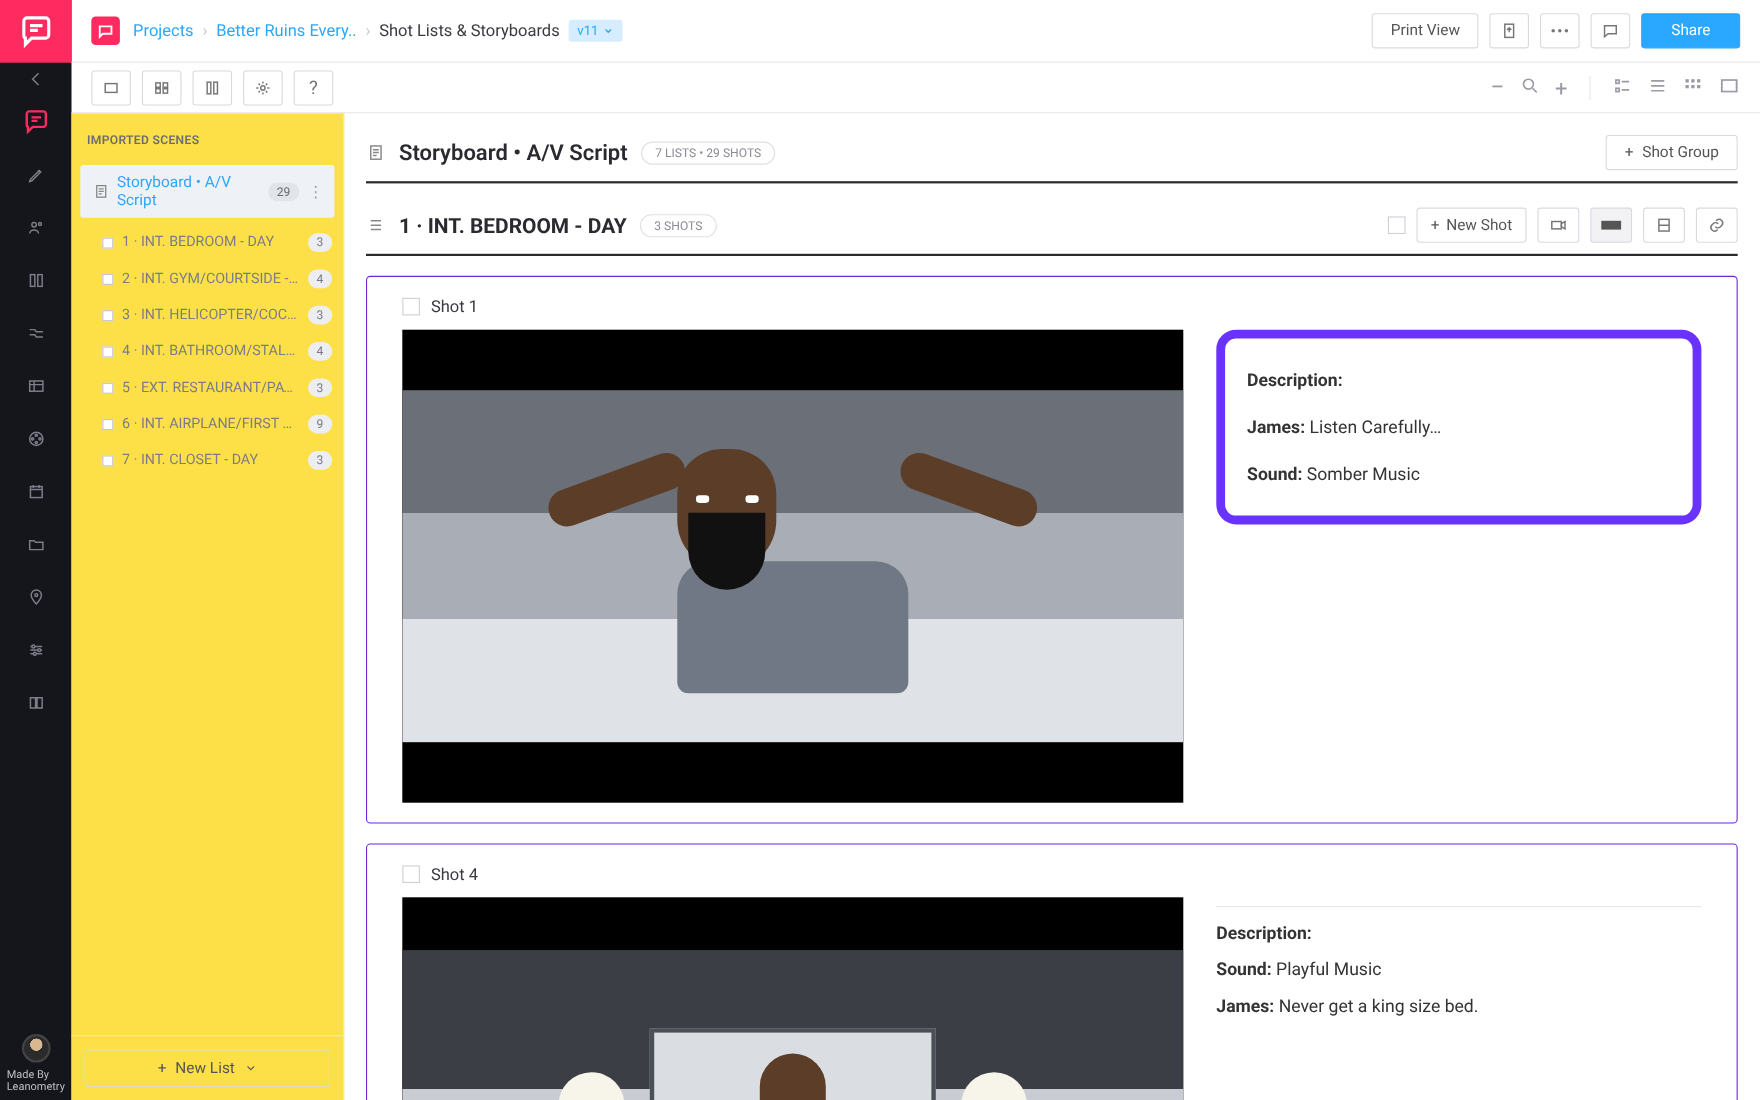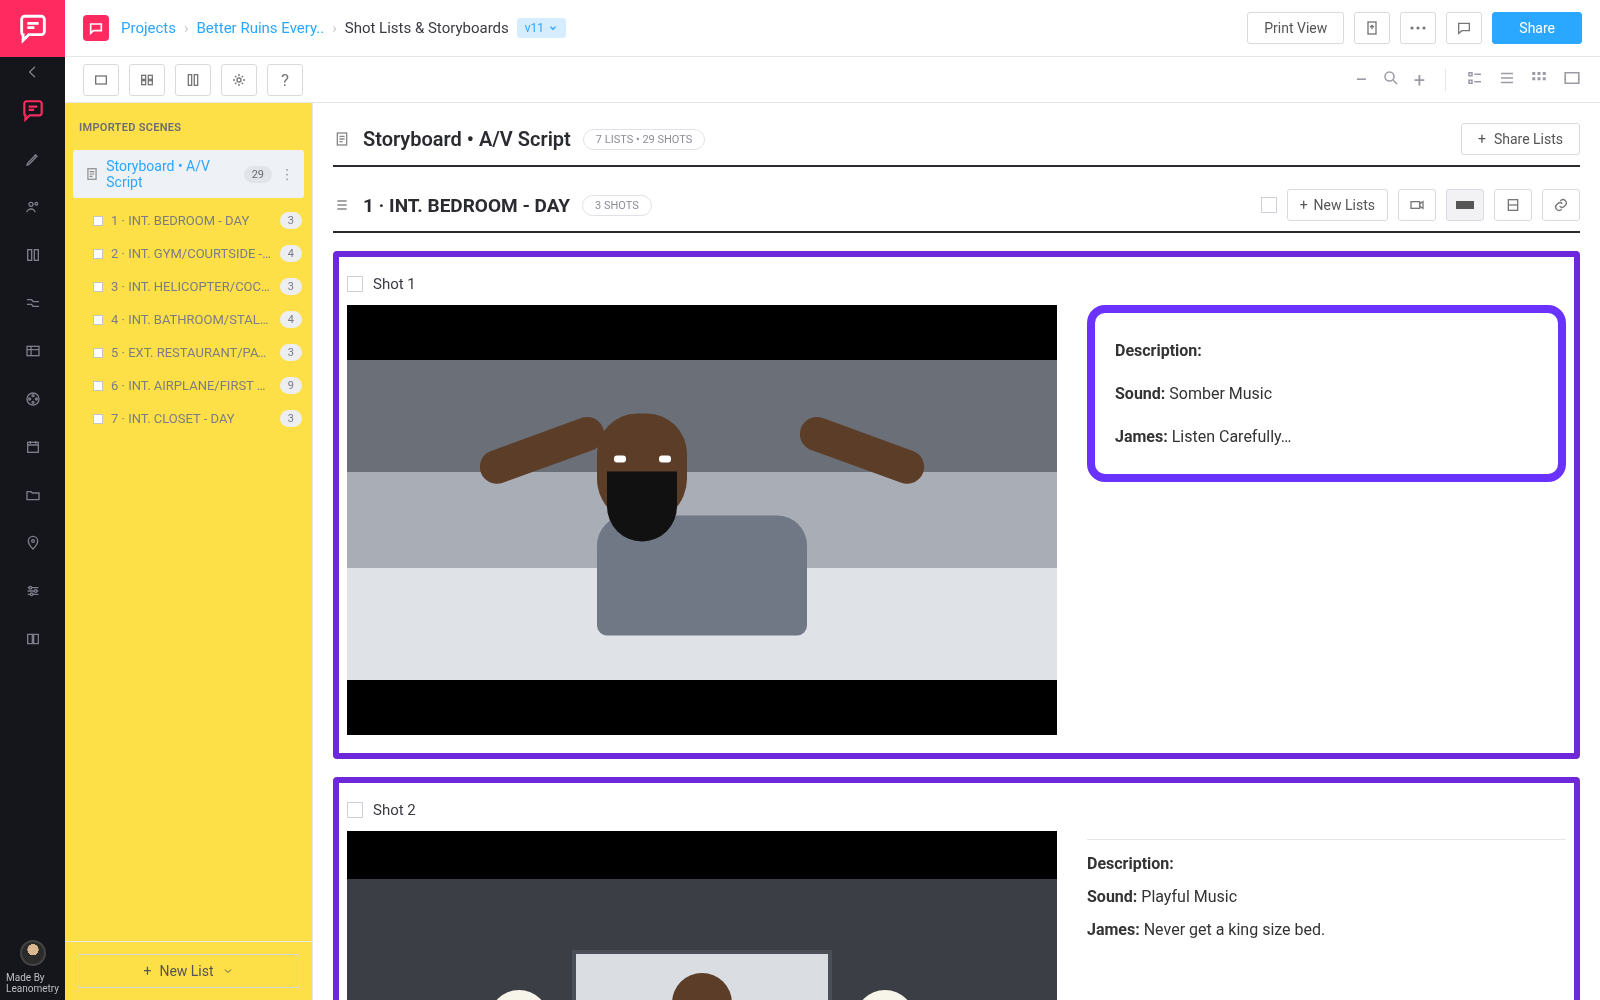--- a/index.html
+++ b/index.html
@@ -66,21 +66,21 @@
 .doc-ic{width:18px;height:18px;display:inline-flex;align-items:center;justify-content:center;color:#888;}
 
 .scene-hdr{display:flex;align-items:center;gap:12px;padding:22px 0 10px;border-bottom:2px solid #2a2a31;}
 .scene-hdr .title{font-size:19px;font-weight:700;color:#2a2a31;}
 .scene-hdr .pill{border:1px solid #e0e0e6;border-radius:12px;font-size:11px;color:#8c8c96;padding:3px 12px;}
 .scene-tools{margin-left:auto;display:flex;gap:10px;align-items:center;}
 .scene-tools .chk{width:16px;height:16px;border:1px solid #cfcfd7;}
 .scene-tools .sbtn{height:32px;border:1px solid #d9d9e0;border-radius:3px;display:flex;align-items:center;justify-content:center;padding:0 12px;font-size:14px;color:#555;cursor:pointer;gap:6px;}
 .scene-tools .sbtn.icon{width:38px;padding:0;}
 
-.card{border:6px solid #6d28d9;border-radius:4px;margin-top:18px;padding:18px 8px;}
+.card{border:1px solid #6d28d9;border-radius:4px;margin-top:18px;padding:18px 32px;}
 .card-hdr{display:flex;align-items:center;gap:10px;margin-bottom:12px;}
 .card-hdr .chk{width:16px;height:16px;border:1px solid #cfcfd7;}
 .card-hdr .name{font-size:15px;color:#3a3a42;}
 .card-body{display:flex;gap:30px;}
 .frame{width:710px;height:430px;background:#000;position:relative;overflow:hidden;}
 .img1{position:absolute;left:0;right:0;top:55px;bottom:55px;background:linear-gradient(#6b6f78 0 35%,#a9adb5 35% 65%,#dfe2e7 65% 100%);}
 .man{position:absolute;left:50%;top:50%;transform:translate(-50%,-48%);}
 .head{width:90px;height:110px;background:#5b3d28;border-radius:45px 45px 50px 50px;position:relative;}
 .beard{position:absolute;left:10px;right:10px;top:58px;height:70px;background:#111;border-radius:0 0 40px 40px;}
 .eyes{position:absolute;top:42px;left:0;right:0;display:flex;justify-content:space-around;}
@@ -378,37 +378,37 @@
           <span class="doc-ic">
               <svg width="16" height="16" viewBox="0 0 24 24" fill="none" stroke="currentColor" stroke-width="2">
                 <rect x="5" y="3" width="14" height="18"></rect>
                 <path d="M8 8h8M8 12h8M8 16h5"></path>
               </svg>
             </span>
           <span class="title">Storyboard • A/V Script</span>
           <span class="meta">7 LISTS   •   29 SHOTS</span>
           <div class="share-grp">
               <span>+</span>
-              <span>Share Lists</span>
+              <span>Shot Group</span>
             </div>
         </div>
 
         <div class="scene-hdr">
           <span class="doc-ic">
               <svg width="16" height="16" viewBox="0 0 24 24" fill="none" stroke="currentColor" stroke-width="2">
                 <path d="M5 6h14M5 12h14M5 18h14"></path>
               </svg>
             </span>
           <span class="title">1 · INT. BEDROOM - DAY</span>
           <span class="pill">3 SHOTS</span>
           <div class="scene-tools">
             <div class="chk"></div>
             <div class="sbtn">
                 <span>+</span>
-                <span>New Lists</span>
+                <span>New Shot</span>
               </div>
             <div class="sbtn icon">
                 <svg class="sm-ic" viewBox="0 0 24 24" fill="none" stroke="#777" stroke-width="2">
                   <rect x="3" y="7" width="13" height="10"></rect>
                   <path d="M16 10l5-3v10l-5-3z"></path>
                 </svg>
               </div>
             <div class="sbtn icon" style="background:#f2f2f5;">
                 <svg width="22" height="12" viewBox="0 0 22 12">
                   <rect x="2" y="2" width="18" height="8" fill="#555"></rect>
@@ -446,31 +446,31 @@
                       </div>
                       <div class="beard"></div>
                     </div>
                   <div class="torso"></div>
                 </div>
               </div>
             </div>
             <div class="desc">
               <div class="callout">
                 <div class="drow"><span class="lab">Description:</span></div>
+                <div class="drow"><span class="lab">James:</span> <span>Listen Carefully…</span></div>
                 <div class="drow"><span class="lab">Sound:</span> <span>Somber Music</span></div>
-                <div class="drow"><span class="lab">James:</span> <span>Listen Carefully…</span></div>
               </div>
             </div>
           </div>
         </div>
 
         <div class="card">
           <div class="card-hdr">
             <div class="chk"></div>
-            <div class="name">Shot 2</div>
+            <div class="name">Shot 4</div>
           </div>
           <div class="card-body">
             <div class="frame2">
               <div class="room">
                 <div class="lamp l"></div>
                   <div class="lamp r"></div>
                 <div class="bed"></div>
                 <div class="person2"></div>
               </div>
             </div>

